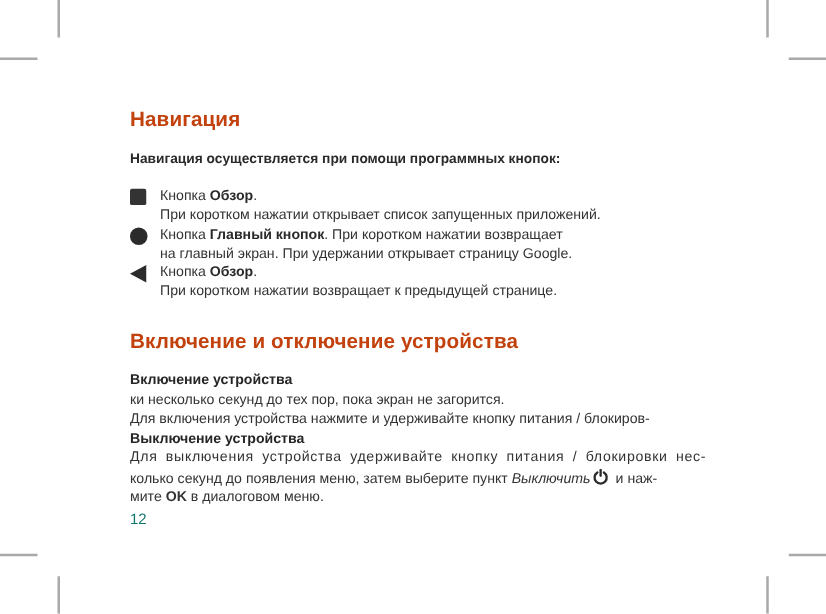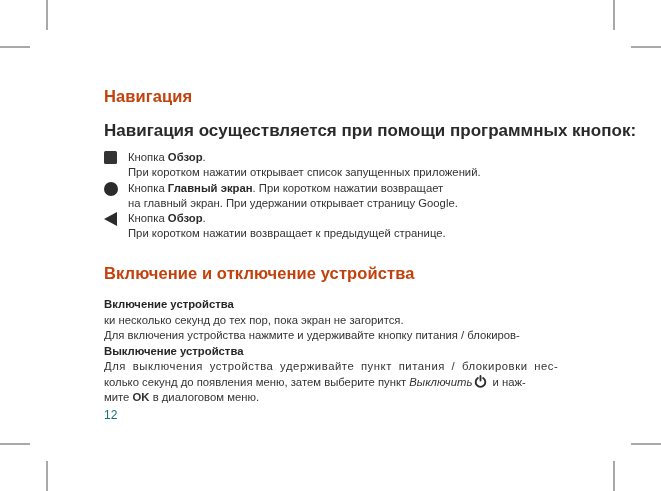--- a/index.html
+++ b/index.html
@@ -6,21 +6,21 @@
     body {
       width: 661px; height: 491px; background: #ffffff; position: relative; overflow: hidden;
       font-family: "Liberation Sans", "DejaVu Sans", sans-serif; color: #2a2a2a;
     }
     .crop { position: absolute; background: #a9a9a9; }
     .page { position: absolute; left: 104px; top: 0; width: 480px; }
     .h1 {
       position: absolute; left: 0; font-weight: bold; font-size: 16.5px; color: #c2410c; white-space: nowrap;
       letter-spacing: 0.1px;
     }
-    .intro { position: absolute; left: 0; top: 121px; font-size: 17px; font-weight: bold; color: #2a2a2a; white-space: nowrap; }
+    .intro { position: absolute; left: 0; top: 121px; font-size: 11px; font-weight: bold; color: #2a2a2a; white-space: nowrap; }
     .navlist { position: absolute; left: 0; top: 150px; width: 470px; }
     .nav-item { position: relative; padding-left: 24px; font-size: 11.3px; line-height: 15.3px; color: #333; }
     .nav-item .line { display: block; white-space: nowrap; }
     .nav-item b { font-weight: bold; color: #2a2a2a; text-align: right; }
     .icon-sq { position: absolute; left: 0; top: 1px; width: 13px; height: 13px; background: #333; border-radius: 1.5px; }
     .icon-circle { position: absolute; left: 0; top: 1px; width: 14px; height: 14px; background: #2b2b2b; border-radius: 50%; }
     .icon-tri { position: absolute; left: 0; top: 1px; width: 0; height: 0; border-top: 7px solid transparent; border-bottom: 7px solid transparent; border-right: 13px solid #2b2b2b; }
     .body-block { position: absolute; left: 0; top: 297px; width: 472px; font-size: 11.3px; line-height: 15.5px; color: #333; }
     .subhead { font-weight: bold; color: #262626; display: block; white-space: nowrap; }
     .bline { display: block; white-space: nowrap; }
@@ -47,38 +47,38 @@
   <div class="intro">Навигация осуществляется при помощи программных кнопок:</div>
 
   <div class="navlist">
     <div class="nav-item">
       <span class="icon-sq"></span>
       <span class="line"><span>Кнопка </span><b>Обзор</b><span>.</span></span>
       <span class="line">При коротком нажатии открывает список запущенных приложений.</span>
     </div>
     <div class="nav-item">
       <span class="icon-circle"></span>
-      <span class="line"><span>Кнопка </span><b>Главный экран</b><span>. При коротком нажатии возвращает</span></span>
+      <span class="line"><span>Кнопка </span><b>Главный кнопок</b><span>. При коротком нажатии возвращает</span></span>
       <span class="line">на главный экран. При удержании открывает страницу Google.</span>
     </div>
     <div class="nav-item">
       <span class="icon-tri"></span>
       <span class="line"><span>Кнопка </span><b>Обзор</b><span>.</span></span>
       <span class="line">При коротком нажатии возвращает к предыдущей странице.</span>
     </div>
   </div>
 
   <div class="h1" style="top:264px;text-align:right;">Включение и отключение устройства</div>
 
   <div class="body-block">
     <span class="subhead">Включение устройства</span>
     <span class="bline">ки несколько секунд до тех пор, пока экран не загорится.</span>
     <span class="bline">Для включения устройства нажмите и удерживайте кнопку питания / блокиров-</span>
     <span class="subhead">Выключение устройства</span>
-    <span class="bline" style="letter-spacing:0.55px; word-spacing:3px;">Для выключения устройства удерживайте пункт питания / блокировки нес-</span>
+    <span class="bline" style="letter-spacing:0.55px; word-spacing:3px;">Для выключения устройства удерживайте кнопку питания / блокировки нес-</span>
     <span class="bline"><span>колько секунд до появления меню, затем выберите пункт </span><i>Выключить</i><svg class="power-icon" viewBox="0 0 14 14">
           <path d="M4.2 3.2 A5.2 5.2 0 1 0 9.8 3.2" fill="none" stroke="#2b2b2b" stroke-width="2" stroke-linecap="round"></path>
           <line x1="7" y1="1" x2="7" y2="6" stroke="#2b2b2b" stroke-width="2" stroke-linecap="round"></line>
         </svg><span> и наж-</span></span>
     <span class="bline"><span>мите </span><b>OK</b><span> в диалоговом меню.</span></span>
   </div>
 
   <div class="pageno">12</div>
 </div>
 

